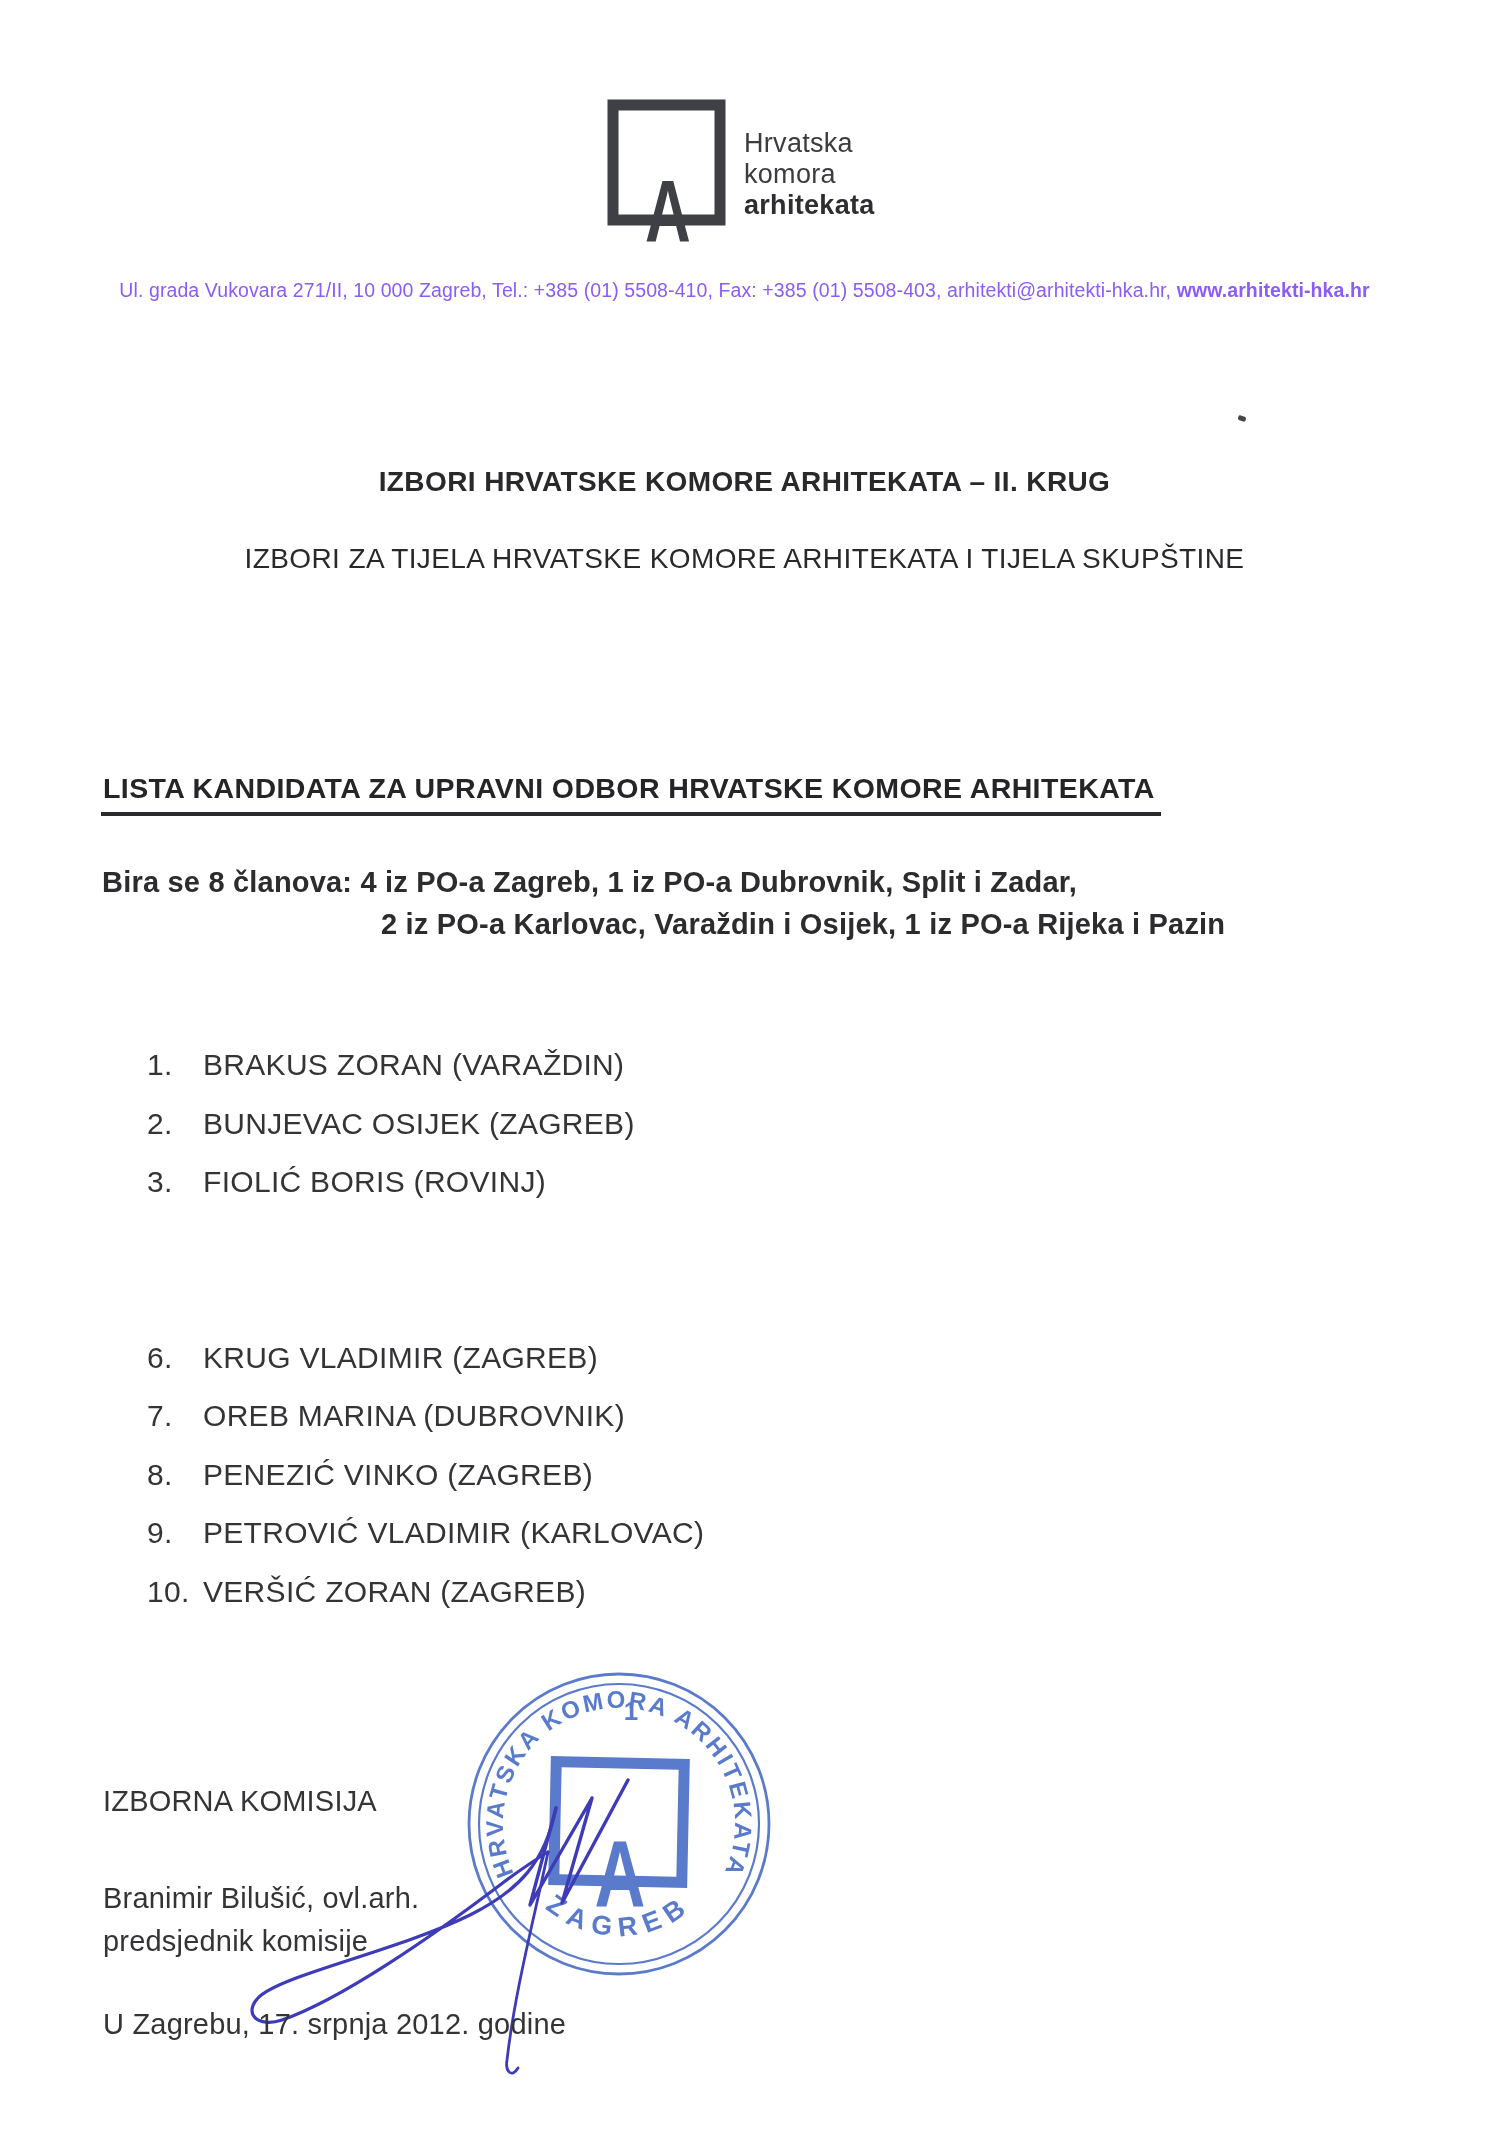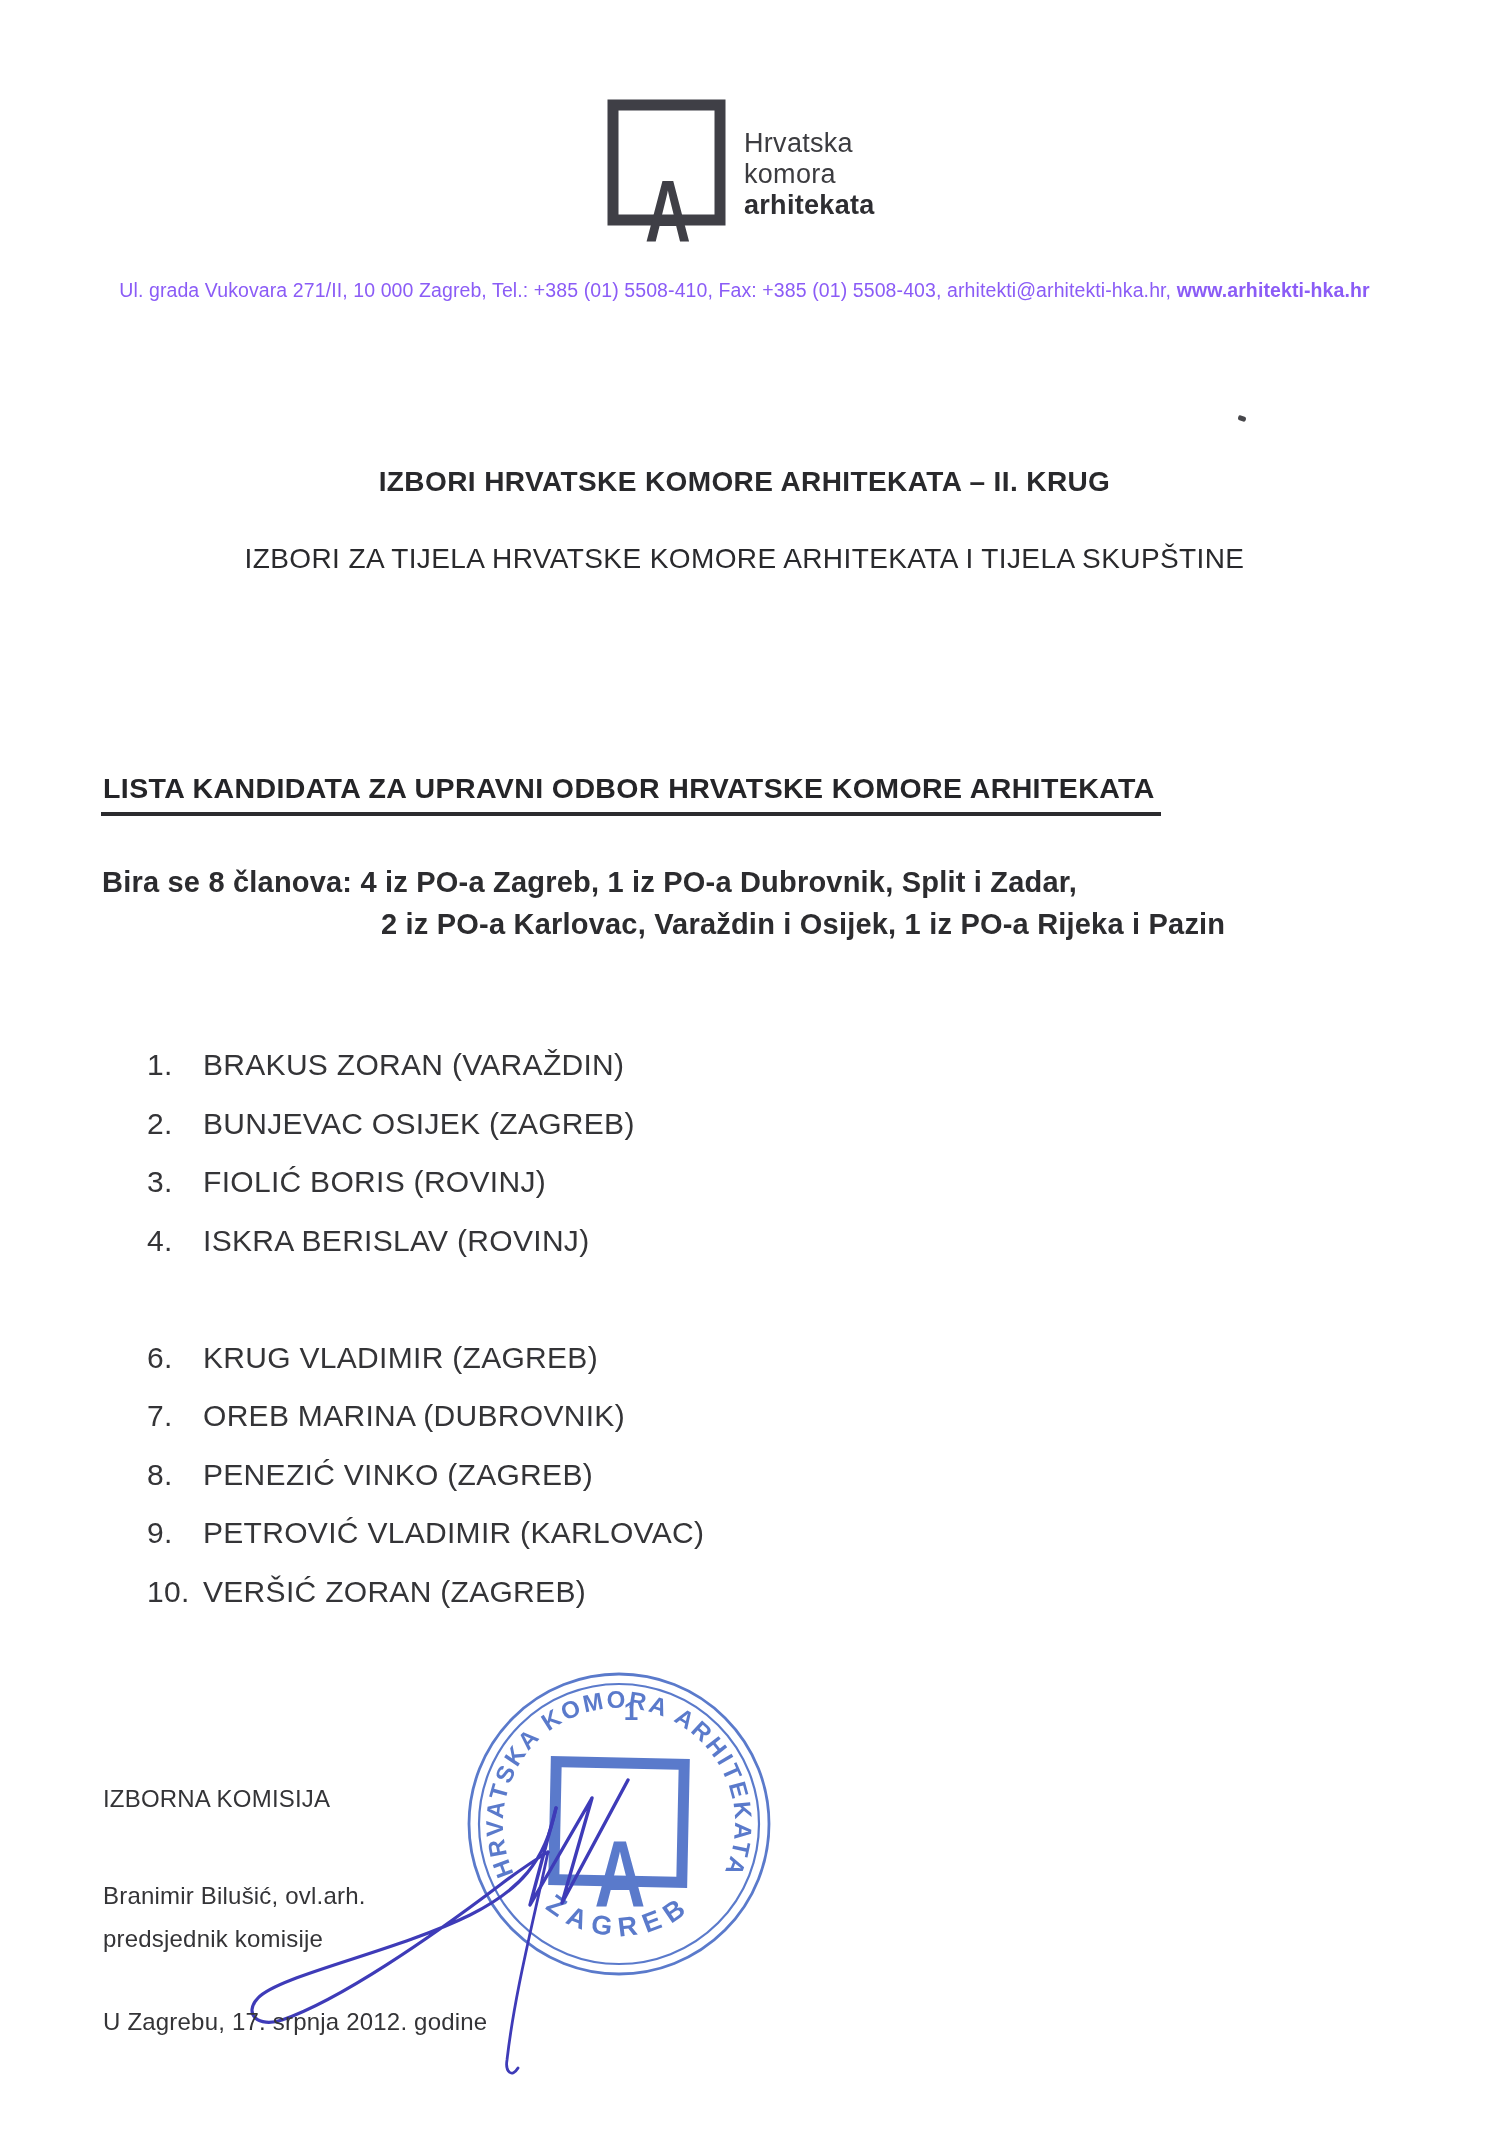--- a/index.html
+++ b/index.html
@@ -35,21 +35,21 @@
 
   .rule-line { font-size:29px; font-weight:bold; color:#2c2c2f; letter-spacing:.2px; }
   .rule-1 { left:102px; top:866px; }
   .rule-2 { left:381px; top:908px; }
 
   
   .candidate-row { left:147px; font-size:30px; color:#343437; letter-spacing:.3px; white-space:nowrap; }
   .candidate-row .num { display:inline-block; width:56px; }
 
   
-  .sig-text { left:103px; font-size:24px; color:#343437; letter-spacing:.2px; }
+  .sig-text { left:103px; font-size:29px; color:#343437; letter-spacing:.2px; }
   .committee { top:1785px; }
   .signer    { top:1882px; }
   .role      { top:1925px; }
   .date-line { top:2008px; }
 
   .stamp-svg { left:439px; top:1644px; opacity:.92; }
   .signature-svg { left:180px; top:1740px; }
 
   .speck { position:absolute; background:#47474b; }
   .speck-1 { left:1238px; top:416px; width:8px; height:5px; border-radius:2px; transform:rotate(18deg); }
@@ -88,23 +88,20 @@
 
   <div class="abs candidate-row" style="top:1048px">
     <span class="num">1.</span><span>BRAKUS ZORAN (VARAŽDIN)</span>
   </div>
   <div class="abs candidate-row" style="top:1107px">
     <span class="num">2.</span><span>BUNJEVAC OSIJEK (ZAGREB)</span>
   </div>
   <div class="abs candidate-row" style="top:1165px">
     <span class="num">3.</span><span>FIOLIĆ BORIS (ROVINJ)</span>
   </div>
-  <div class="abs candidate-row" style="top:1224px">
-    <span class="num">4.</span><span>ISKRA BERISLAV (ROVINJ)</span>
-  </div>
   <div class="abs candidate-row" style="top:1341px">
     <span class="num">6.</span><span>KRUG VLADIMIR (ZAGREB)</span>
   </div>
   <div class="abs candidate-row" style="top:1399px">
     <span class="num">7.</span><span>OREB MARINA (DUBROVNIK)</span>
   </div>
   <div class="abs candidate-row" style="top:1458px">
     <span class="num">8.</span><span>PENEZIĆ VINKO (ZAGREB)</span>
   </div>
   <div class="abs candidate-row" style="top:1516px">

